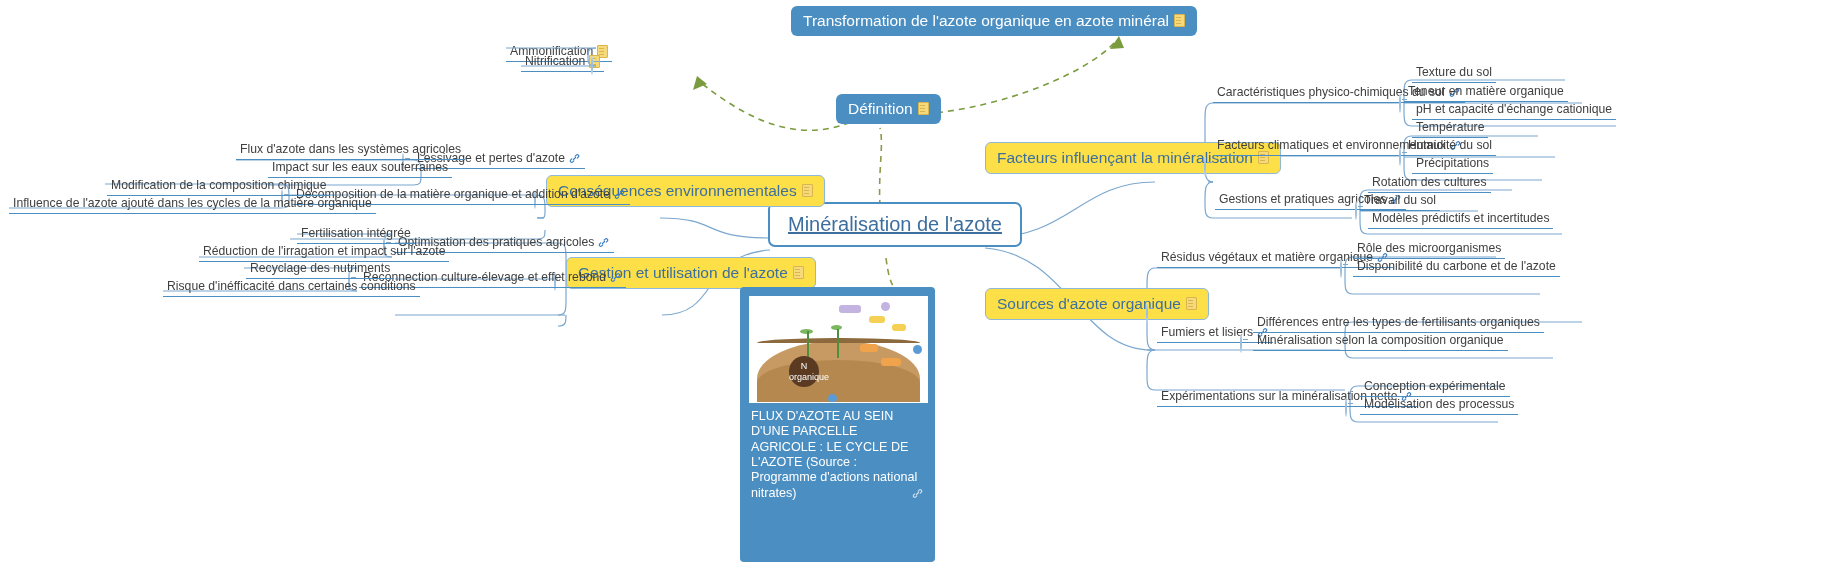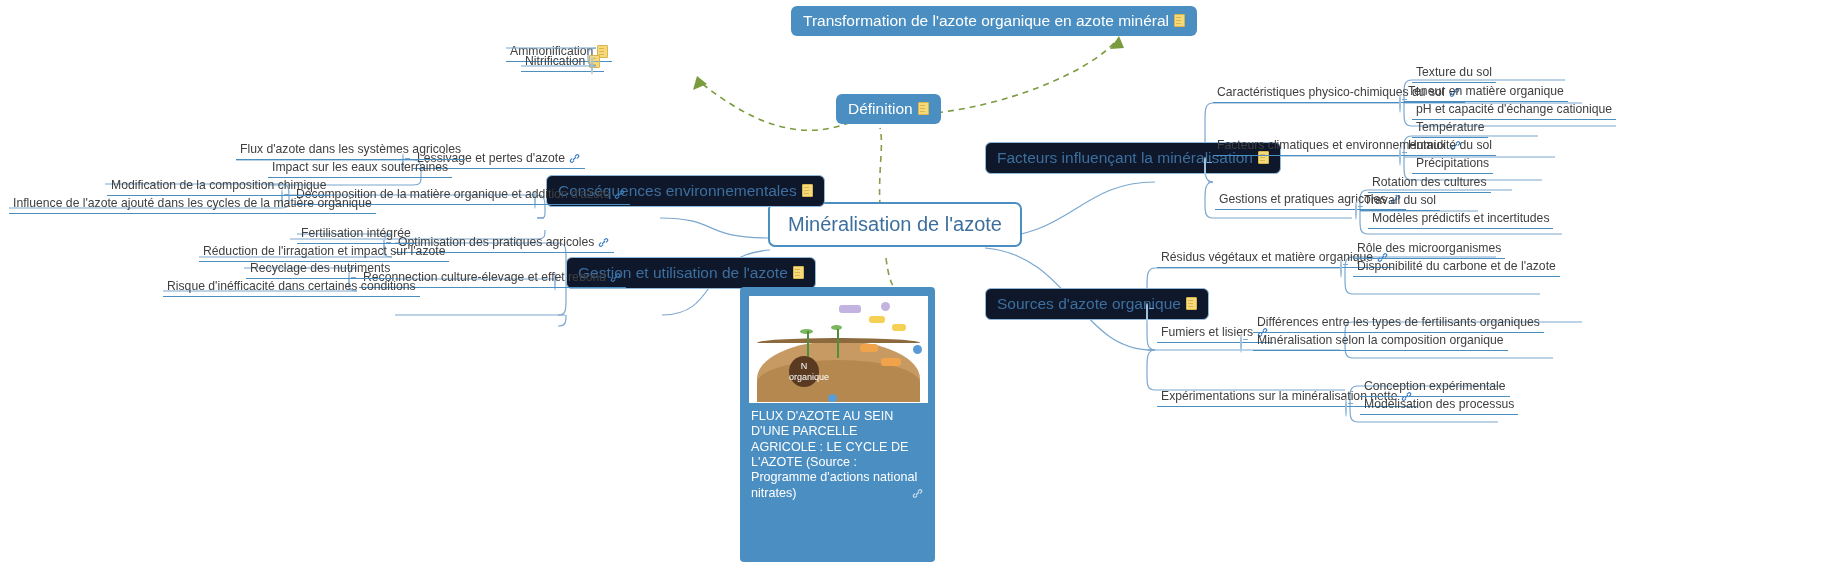--- a/index.html
+++ b/index.html
@@ -18,35 +18,36 @@
 
   
   .root{
     background:#ffffff;
     border:2px solid #4a8ec2;
     border-radius:7px;
     color:#3d6f9e;
     font-size:20px;
     padding:9px 18px;
     line-height:1.15;
+    text-decoration:underline;
   }
 
   
   .topic-solid{
     background:#4a8ec2;
     color:#ffffff;
     border-radius:6px;
     font-size:15.5px;
     padding:6px 12px;
     line-height:1.15;
     display:flex;align-items:center;gap:5px;
   }
   
   .topic-light{
-    background:#0f172a;
+    background:#fde047;
     color:#3d6f9e;
     border:1px solid #8fb8da;
     border-radius:6px;
     font-size:15.5px;
     padding:6px 11px;
     line-height:1.15;
     display:flex;align-items:center;gap:5px;
   }
 
   

